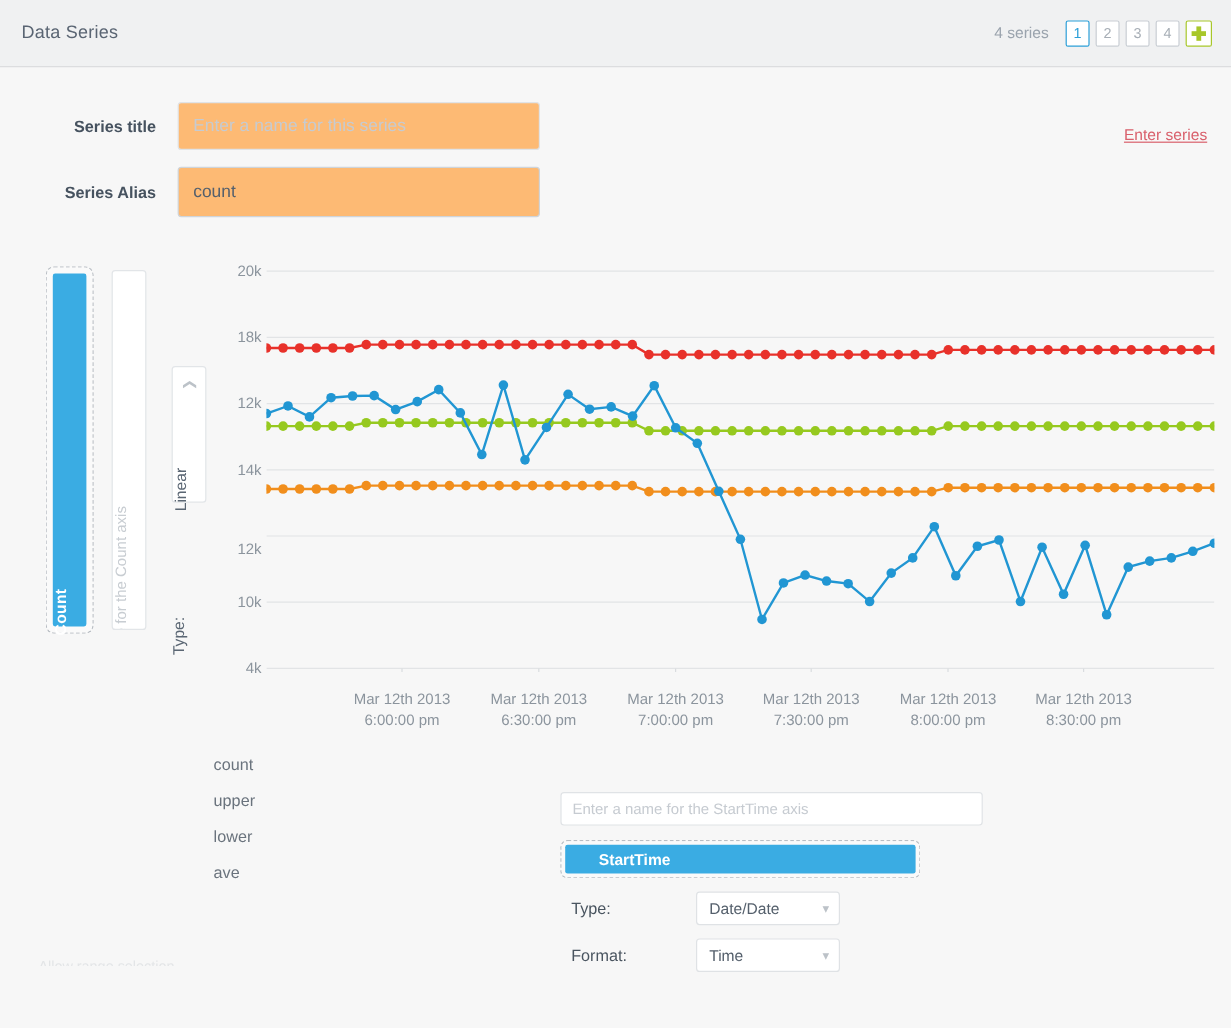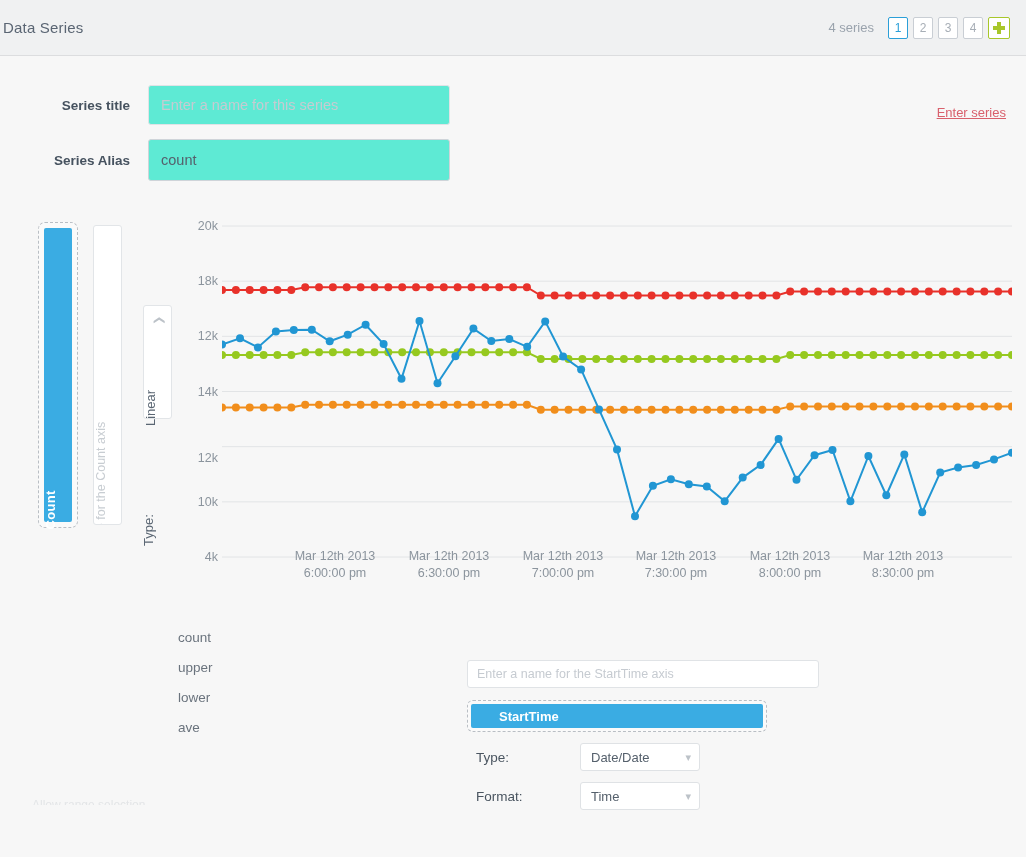--- a/index.html
+++ b/index.html
@@ -12,21 +12,21 @@
     overflow:hidden;
     position:relative;
   }
 
   
   .header {
     height:56px; width:100%;
     background:#f0f1f2;
     border-bottom:1px solid #dcdddf;
     display:flex; align-items:center;
-    padding:0 16px 0 3px;
+    padding:0 16px 0 18px;
   }
   .header-title { font-size:15px; color:#5a6573; letter-spacing:.2px; }
   .header-right { margin-left:auto; display:flex; align-items:center; gap:5px; }
   .series-count { font-size:13px; color:#9aa3ad; margin-right:9px; }
   .pg {
     width:20px; height:22px; border:1px solid #c9ced4; background:#fff;
     border-radius:2px; font-size:12px; color:#a7aeb6;
     display:flex; align-items:center; justify-content:center; cursor:pointer;
   }
   .pg.active { border-color:#2b9fd8; color:#2b9fd8; }
@@ -39,21 +39,21 @@
   .pg-add .plus-v { position:absolute; width:4px; height:12px; background:#a8c72a; }
 
   
   .form-area { position:relative; padding-top:29px; }
   .frow { display:flex; align-items:center; margin-bottom:14px; }
   .flabel {
     width:148px; text-align:right; padding-right:18px;
     font-size:13.5px; font-weight:bold; color:#46525f;
   }
   .finput {
-    width:302px; height:40px; border:1px solid #e0e3e6; background:#5eead4;
+    width:302px; height:40px; border:1px solid #e0e3e6; background:#fdba74;
     border-radius:3px; padding:0 12px; font-size:14.5px; color:#55606c;
     font-family:"Liberation Sans", sans-serif; outline:none;
   }
   .finput::placeholder { color:#c6cbd1; }
   .finput.strong { border:1px solid #cfd4d9; height:42px; }
   .delete-link {
     position:absolute; right:20px; top:49px;
     font-size:13px; color:#d9606c; text-decoration:underline; cursor:pointer;
   }
 
@@ -115,21 +115,21 @@
 
   
   .plot-wrap { position:absolute; left:178px; top:0; right:16px; height:400px; }
   .ylabels { position:absolute; left:0; top:0; width:40px; height:345px; }
   .ylabels div {
     position:absolute; right:0; transform:translateY(-50%);
     font-size:12.5px; color:#8b949d; text-align:right;
   }
   .svg-plot { position:absolute; left:44px; top:0; }
 
-  .xlabels { position:absolute; left:44px; top:336px; width:790px; height:46px; }
+  .xlabels { position:absolute; left:44px; top:363px; width:790px; height:46px; }
   .xlabels .xl {
     position:absolute; transform:translateX(-50%);
     text-align:center; font-size:12.5px; color:#8b949d; line-height:17px;
   }
 
   
   .bottom { position:relative; margin-top:12px; height:180px; }
   .series-list { position:absolute; left:178px; top:6px; width:140px; }
   .series-list div {
     font-size:13.5px; color:#6a737d; margin-bottom:15px;

